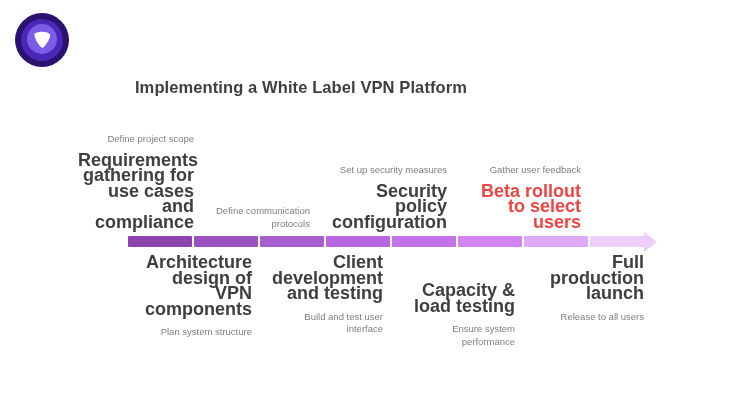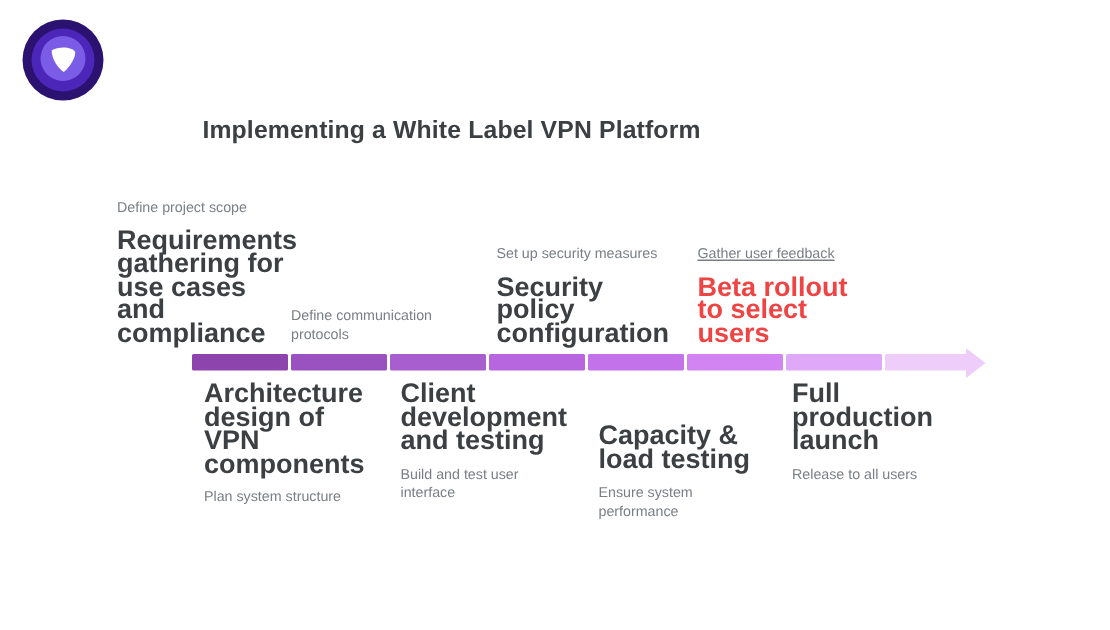--- a/index.html
+++ b/index.html
@@ -75,21 +75,21 @@
     width: 0;
     height: 0;
     border-top: 10px solid transparent;
     border-bottom: 10px solid transparent;
   }
 
   
   .col {
     position: absolute;
     width: 116px;
-    text-align: left;
+    text-align: right;
   }
   
   .col.above { bottom: 130px; }
   
   .col.below { top: 135px; }
 
   .m-sub {
     font-size: 9.5px;
     line-height: 12.5px;
     color: #7a7f85;
@@ -143,21 +143,21 @@
     <div class="m-sub" style="color: rgb(122, 127, 133);">Set up security measures</div>
     <div class="m-title" style="color: rgb(60, 64, 67);">Security policy configuration</div>
   </div>
 
   <div class="col below" style="left:271px;">
     <div class="m-title" style="color: rgb(60, 64, 67); margin-top: 28px;">Capacity &amp; load testing</div>
     <div class="m-sub" style="color: rgb(122, 127, 133);">Ensure system performance</div>
   </div>
 
   <div class="col above" style="left:337px;">
-    <div class="m-sub" style="color: rgb(122, 127, 133); text-decoration: underline;">Gather user feedback</div>
+    <div class="m-sub" style="color: rgb(122, 127, 133);">Gather user feedback</div>
     <div class="m-title" style="color: #ef4444;">Beta rollout to select users</div>
   </div>
 
   <div class="col below" style="left:400px;">
     <div class="m-title" style="color: rgb(60, 64, 67);">Full production launch</div>
     <div class="m-sub" style="color: rgb(122, 127, 133);">Release to all users</div>
   </div>
 
   <div id="timeline-bar">
     <div class="bar-seg" style="width: 64px; background: rgb(142, 68, 173);"></div>

